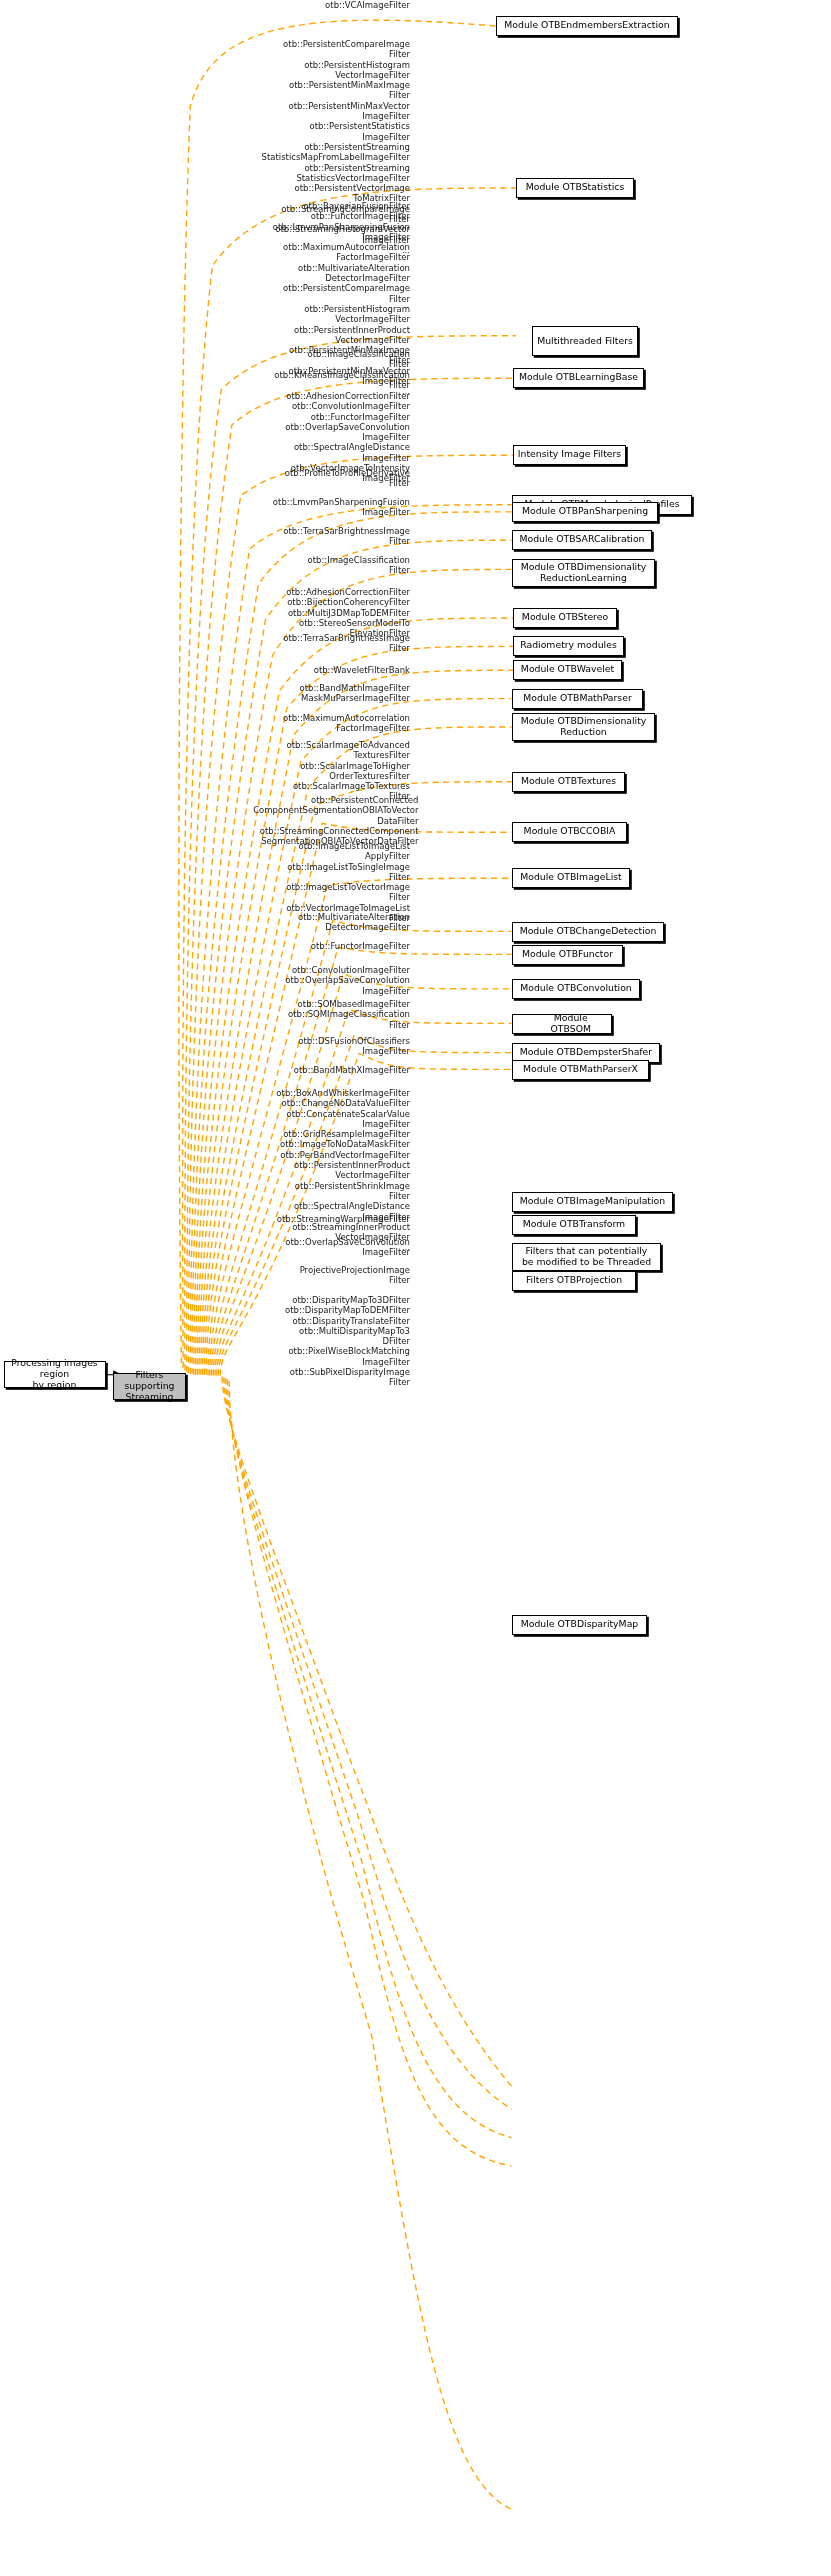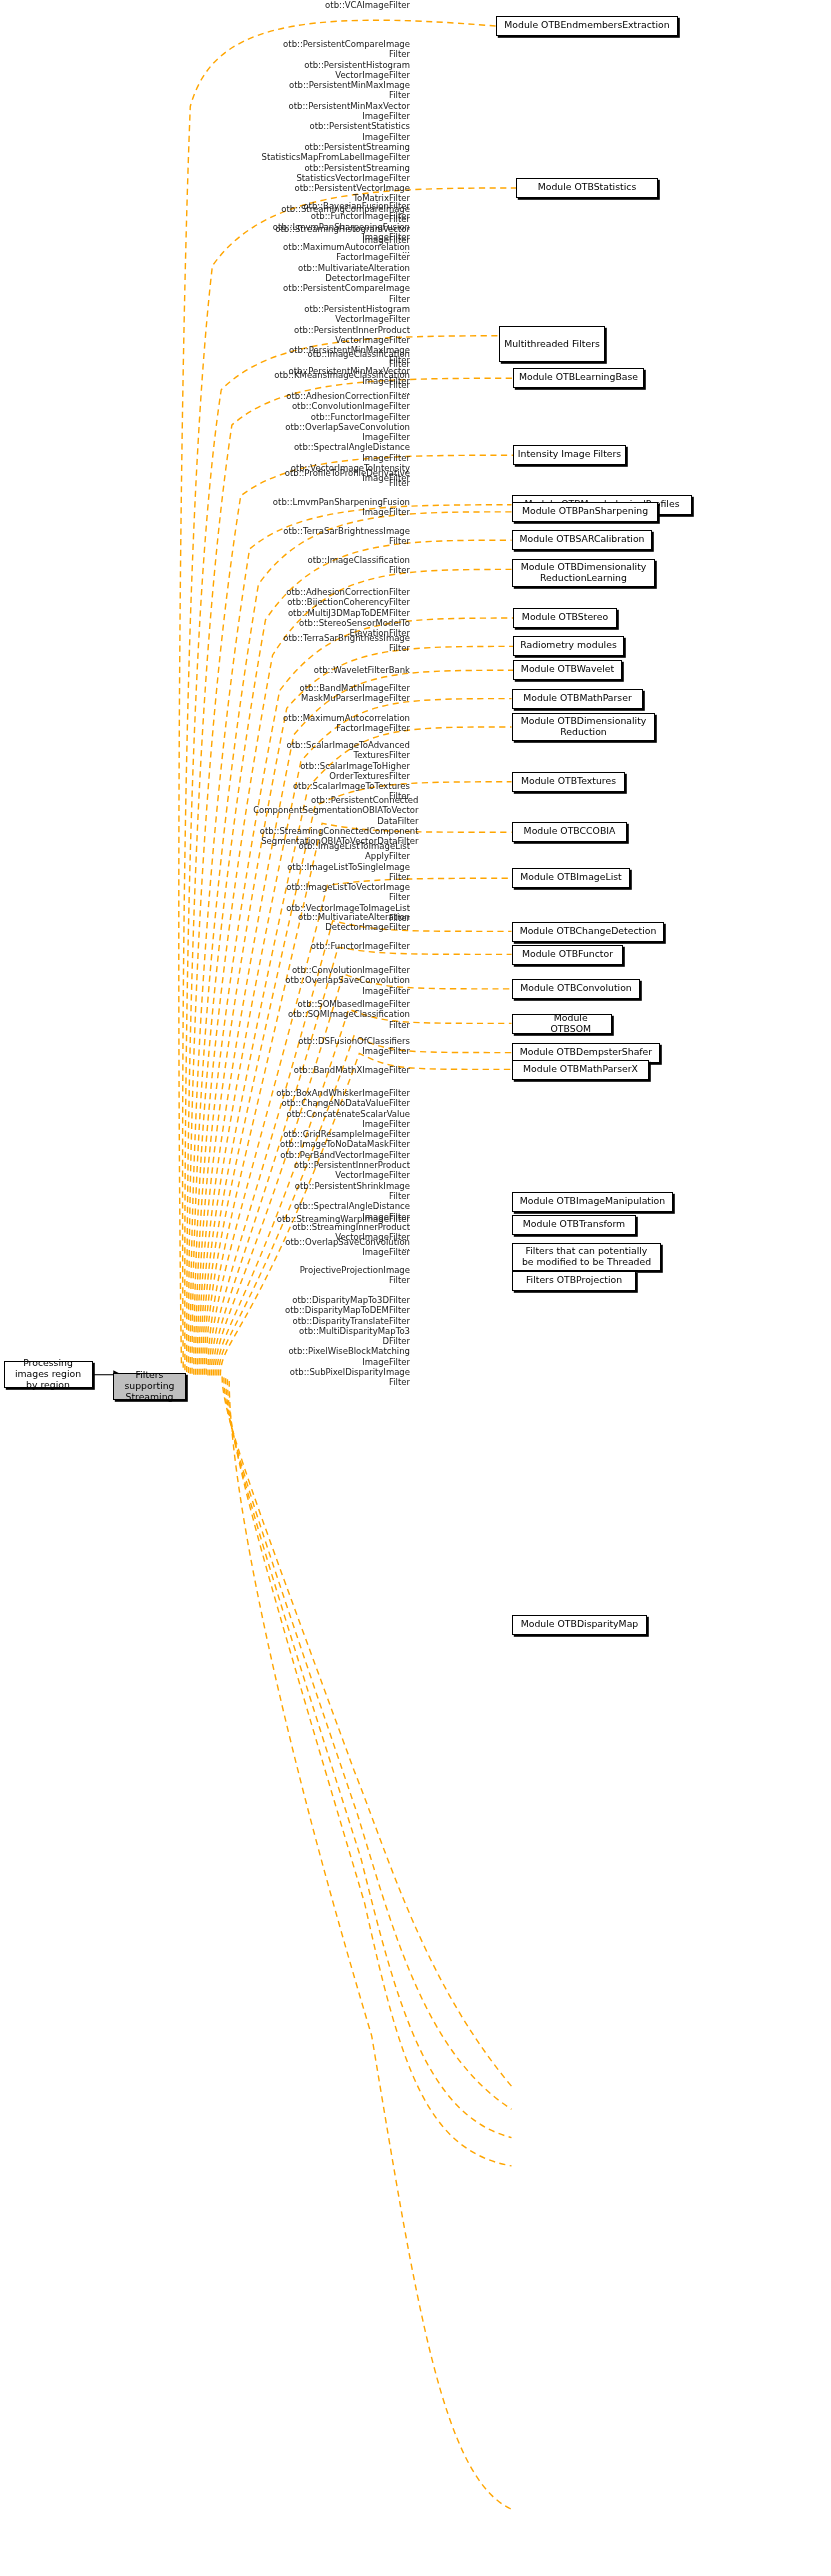--- a/index.html
+++ b/index.html
@@ -78,31 +78,31 @@
     <path d="M245,1554 C245,1500 282,1490 394,1140 C436,1156 450,1156 578,1156"></path>
     <path d="M247,1554 C247,1505 286,1500 400,1170 C440,1189 450,1189 578,1189"></path>
     <path d="M249,1554 C249,1510 290,1510 406,1190 C444,1208 450,1208 578,1208"></path>
     <path d="M251,1555 C251,1600 290,1700 400,2000 C440,2100 480,2240 578,2357"></path>
     <path d="M253,1556 C253,1610 292,1720 404,2050 C444,2180 480,2320 578,2383"></path>
     <path d="M255,1557 C255,1620 294,1740 408,2100 C448,2260 480,2390 578,2415"></path>
     <path d="M257,1558 C257,1630 296,1760 412,2150 C452,2330 480,2430 578,2447"></path>
     <path d="M259,1560 C259,1660 300,1900 420,2300 C470,2600 500,2800 578,2835"></path>
   </svg>
 
-  <div class="node" style="left:3.5px;top:1361px;width:89px;height:26.6px;">Processing images region
+  <div class="node" style="left:3.5px;top:1361px;width:102px;height:26.6px;">Processing images region
 by region</div>
 
   <div class="node center" style="left:113px;top:1361px;width:73px;height:26.6px;">Filters supporting
 Streaming</div>
 
   <div class="node" style="left:496px;top:16px;width:182px;height:19.5px;">Module OTBEndmembersExtraction</div>
 
-  <div class="node" style="left:516px;top:178px;width:142px;height:19.5px;">Module OTBStatistics</div>
-
-  <div class="node" style="left:499px;top:326px;width:106px;height:36px;text-align:center;">Multithreaded Filters</div>
+  <div class="node" style="left:516px;top:178px;width:118px;height:19.5px;">Module OTBStatistics</div>
+
+  <div class="node" style="left:532px;top:326px;width:106px;height:30px;text-align:center;">Multithreaded Filters</div>
 
   <div class="node" style="left:513px;top:368px;width:131px;height:19.5px;">Module OTBLearningBase</div>
 
   <div class="node" style="left:513px;top:445px;width:113px;height:19.5px;">Intensity Image Filters</div>
 
   <div class="node" style="left:512px;top:495px;width:180px;height:19.5px;">Module OTBMorphologicalProfiles</div>
 
   <div class="node" style="left:512px;top:502px;width:146px;height:19.5px;">Module OTBPanSharpening</div>
 
   <div class="node" style="left:512px;top:530px;width:140px;height:19.5px;">Module OTBSARCalibration</div>

